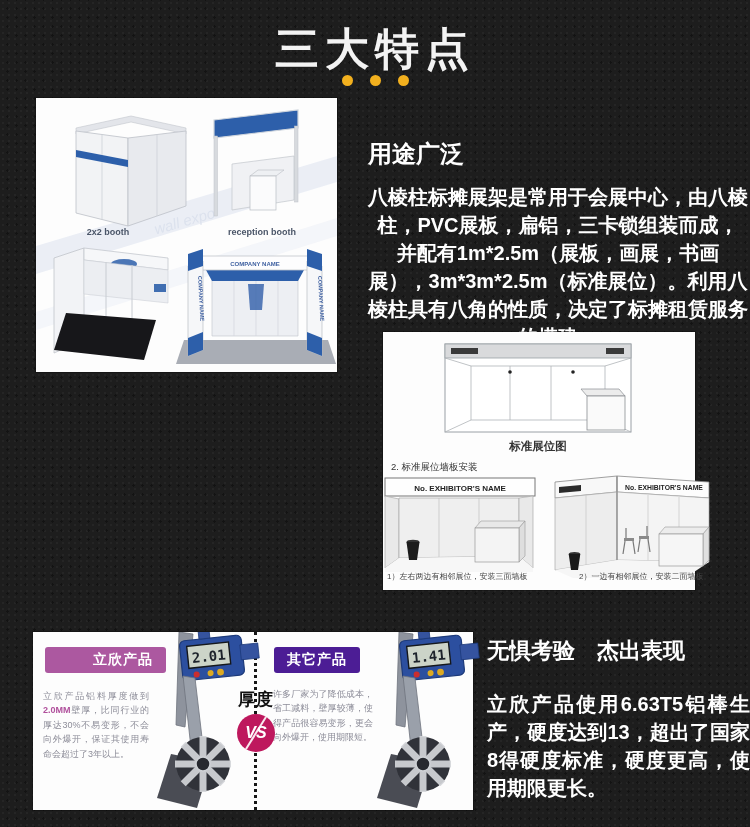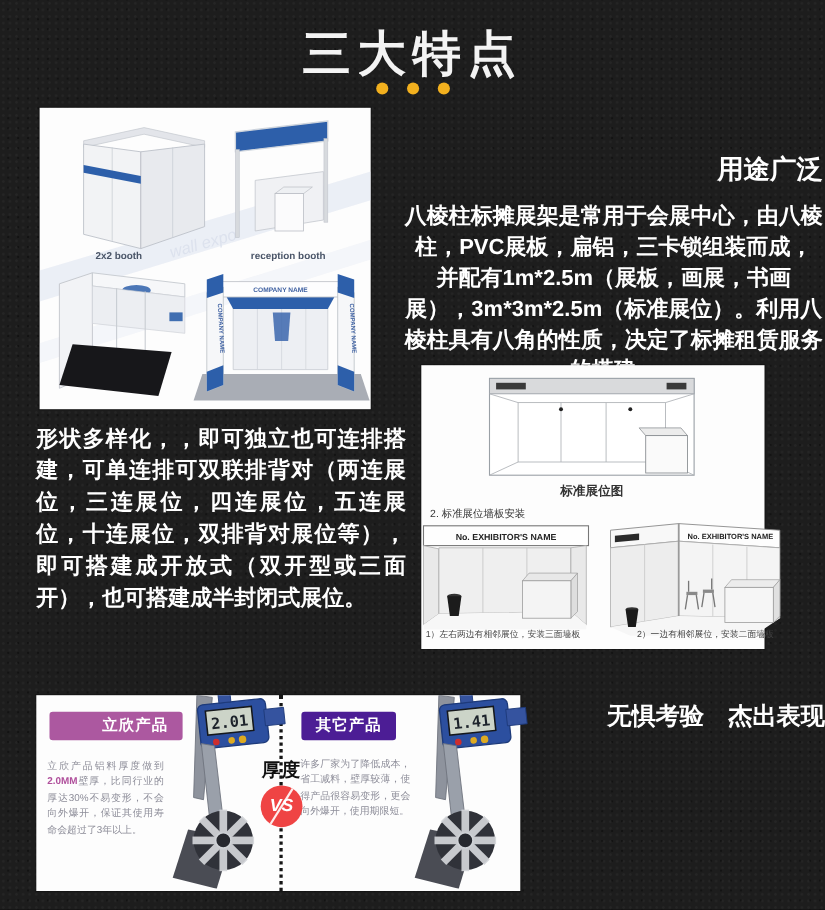--- a/index.html
+++ b/index.html
@@ -22,41 +22,41 @@
 
   .panel{position:absolute;background:#fdfdfd;box-shadow:0 0 0 1px rgba(0,0,0,.25);}
   .panel-gallery{left:36px;top:98px;width:301px;height:274px;}
   .panel-diagram{left:383px;top:332px;width:312px;height:258px;}
   .panel-compare{left:33px;top:632px;width:440px;height:178px;}
 
   .txt-block{position:absolute;color:#ffffff;}
   .blk-usage{left:368px;top:138px;width:380px;}
   .blk-forms{left:33px;top:385px;width:336px;}
   .blk-quality{left:487px;top:636px;width:263px;}
-  .feature-heading{font-size:24px;font-weight:bold;text-align:right;margin:0 0 13px 0;white-space:pre;}
+  .feature-heading{font-size:24px;font-weight:bold;text-align:left;margin:0 0 13px 0;white-space:pre;}
   .feature-body{font-size:20px;font-weight:bold;line-height:29px;margin:0;}
   .blk-usage .feature-body{text-align:center;line-height:28px;}
   .blk-forms .feature-body{text-align:justify;}
   .blk-quality .feature-heading{font-size:22px;margin-bottom:24px;}
   .blk-quality .feature-body{text-align:justify;line-height:28px;}
 
   
   .cmp-label{position:absolute;color:#fff;font-weight:bold;font-size:14px;
     padding:4px 13px;border-radius:3px;letter-spacing:1px;}
   .cmp-label-left{left:12px;top:15px;background:#ac58a0;padding-left:48px;}
   .cmp-label-right{left:241px;top:15px;background:#4c1d95;}
   .cmp-text{position:absolute;font-size:9px;line-height:1.6;color:#8d8d99;text-align:justify;}
   .cmp-text-left{left:10px;top:57px;width:106px;}
   .cmp-text-right{left:240px;top:55px;width:100px;}
   .hl{color:#b0509c;font-weight:bold;}
   .divider{position:absolute;left:221px;top:0;height:178px;border-left:3px dotted #161616;}
   .thickness{position:absolute;left:197px;top:56px;width:52px;text-align:center;
     font-size:17px;font-weight:bold;color:#101010;letter-spacing:1px;}
   .vs-badge{position:absolute;left:204px;top:82px;width:38px;height:38px;border-radius:50%;
-    background:#ef4444;color:#fff;display:flex;align-items:center;justify-content:center;
+    background:#be185d;color:#fff;display:flex;align-items:center;justify-content:center;
     font-weight:bold;font-style:italic;font-size:16px;overflow:hidden;}
   .vs-slash{position:absolute;width:2px;height:46px;background:#fff;transform:rotate(32deg);opacity:.9;}
   .vs-badge span{position:relative;}
   .caliper{position:absolute;top:0;}
   .caliper-left{left:116px;}
   .caliper-right{left:336px;}
 </style>
 </head>
 <body>
 
@@ -129,21 +129,20 @@
       </g>
     </svg>
   </div>
 
   <div class="txt-block blk-usage">
     <h2 class="feature-heading">用途广泛</h2>
     <p class="feature-body">八棱柱标摊展架是常用于会展中心，由八棱柱，PVC展板，扁铝，三卡锁组装而成，并配有1m*2.5m（展板，画展，书画展），3m*3m*2.5m（标准展位）。利用八棱柱具有八角的性质，决定了标摊租赁服务的搭建。</p>
   </div>
 
   <div class="txt-block blk-forms">
-    <p class="feature-body">形状多样化，，即可独立也可连排搭建，可单连排可双联排背对（两连展位，三连展位，四连展位，五连展位，十连展位，双排背对展位等），即可搭建成开放式（双开型或三面开），也可搭建成半封闭式展位。</p>
   </div>
 
   <div class="panel panel-diagram">
     <svg width="330" height="258" viewBox="0 0 330 258">
       <g>
         <rect x="62" y="12" width="186" height="88" fill="#ffffff" stroke="#9aa0a6" stroke-width="1"></rect>
         <rect x="62" y="12" width="186" height="14" fill="#d9dadc" stroke="#9aa0a6" stroke-width="0.8"></rect>
         <rect x="68" y="16" width="27" height="6" fill="#3a3a3a"></rect>
         <rect x="223" y="16" width="18" height="6" fill="#3a3a3a"></rect>
         <rect x="88" y="34" width="134" height="54" fill="none" stroke="#b0b4b8" stroke-width="0.8"></rect>
@@ -273,15 +272,16 @@
           <rect x="-28" y="-3.5" width="56" height="7" transform="rotate(90)"></rect>
           <rect x="-28" y="-3.5" width="56" height="7" transform="rotate(135)"></rect>
         </g>
         <circle r="7" fill="#26282e" stroke="#cfd2d6" stroke-width="1.5"></circle>
       </g>
     </svg>
   </div>
 
   <div class="txt-block blk-quality">
     <h2 class="feature-heading">无惧考验　杰出表现</h2>
+    <p class="feature-body">立欣产品使用6.63T5铝棒生产，硬度达到13，超出了国家8得硬度标准，硬度更高，使用期限更长。</p>
   </div>
 
 </div>
 
 </body></html>

